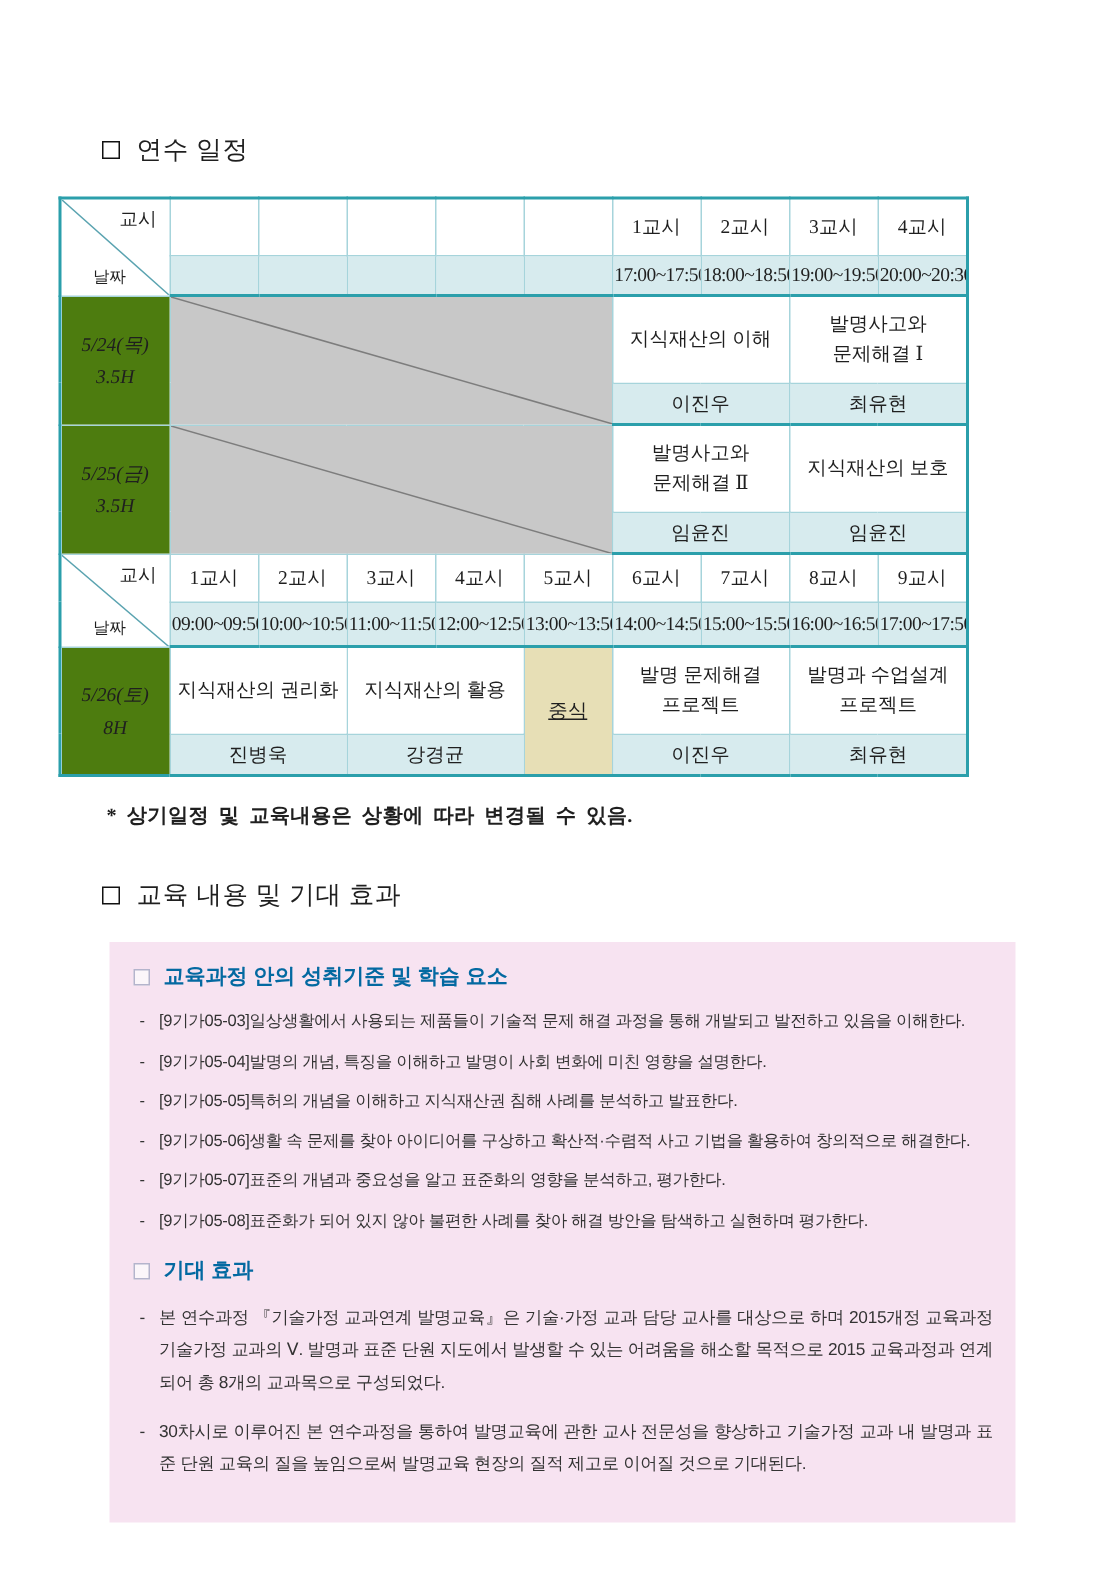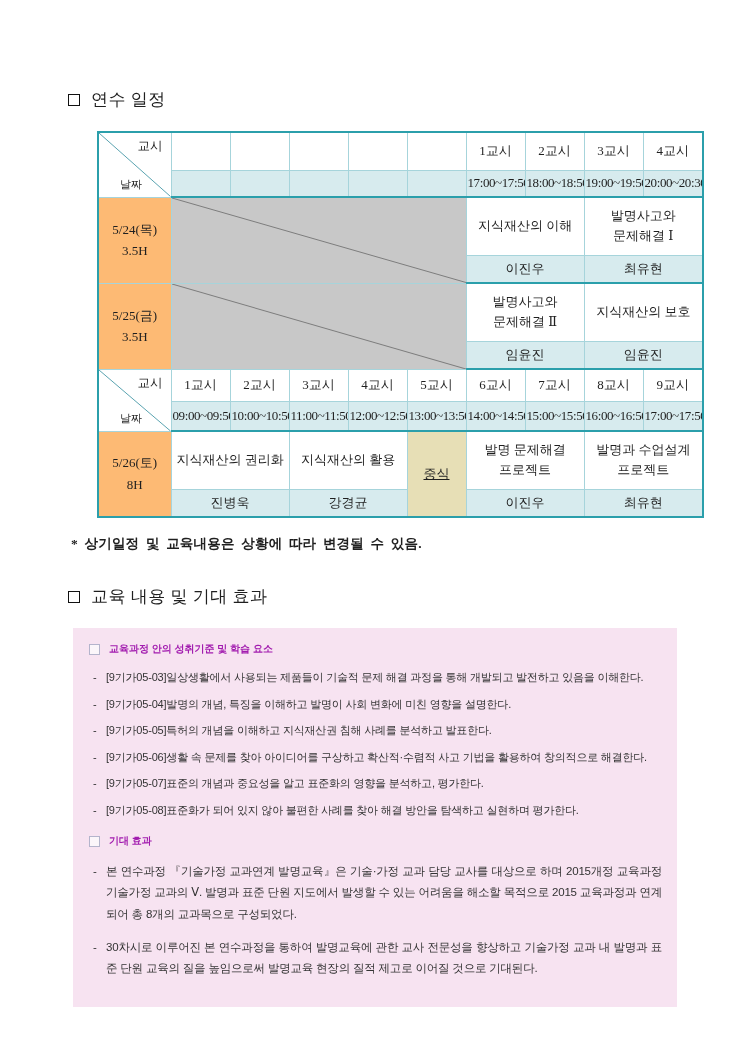--- a/index.html
+++ b/index.html
@@ -28,21 +28,21 @@
     display:flex;align-items:center;
     letter-spacing:.5px;
   }
   .h1.second{margin-top:32px;}
   .sqbox{
     display:inline-block;width:12px;height:12px;
     border:1.6px solid #111;margin-right:11px;flex:none;
   }
   
   table.sched{
-    margin:20px 0 0 97px;
+    margin:20px 0 0 39px;
     width:607px;
     border-collapse:collapse;
     table-layout:fixed;
     border:2px solid var(--teal);
   }
   table.sched td{
     border:1px solid var(--grid);
     text-align:center;vertical-align:middle;
     font-size:13px;color:var(--ink);
     position:relative;
@@ -62,21 +62,21 @@
   td.time{
     font-size:8px;letter-spacing:-.4px;
     font-family:"Liberation Serif","DejaVu Serif",serif;
     white-space:nowrap;
   }
   .tealband{background:var(--band);}
   tr.trow td,tr.trow2 td{border-top:1px dotted #9ccdd5;border-bottom:2px solid var(--teal);}
   tr.irow td{border-top:1px dotted #9ccdd5;border-bottom:2px solid var(--teal);}
   td.strongR{border-right:2px solid var(--teal);}
   td.datecell{
-    font-size:13.5px;line-height:1.65;white-space:pre-line;background:#fdba74;
+    font-size:13.5px;line-height:1.65;white-space:pre-line;background:#4d7c0f;font-style:italic;
   }
   td.diagcell .ct{position:absolute;top:5px;right:8px;font-size:12.5px;}
   td.diagcell .cb{position:absolute;bottom:5px;left:21px;font-size:11px;}
   td.graycell{background:var(--graycell);border-bottom:2px solid var(--teal);}
   td.subject{white-space:pre-line;line-height:1.55;background:#fff;font-size:13px;}
   td.instructor{background:var(--band);font-size:13px;}
   td.lunch{background:var(--lunch);font-size:13px;border-bottom:2px solid var(--teal);text-decoration:underline;}
   svg.dg{position:absolute;left:0;top:0;width:100%;height:100%;display:block;}
   svg.dg line{stroke:#5aa3b0;stroke-width:1;}
   td.graycell svg.dg line{stroke:#7d7d7d;}
@@ -90,21 +90,21 @@
   .pinkbox{
     margin:20px 0 0 73px;
     width:604px;
     background:var(--pink);
     padding:14px 15px 16px 14px;
     font-family:"Liberation Sans","DejaVu Sans",sans-serif;
     color:#2e2e2e;
   }
   .subhead{
     display:flex;align-items:center;
-    font-size:10px;font-weight:700;color:#a21caf;
+    font-size:14px;font-weight:700;color:#0369a1;
     margin-bottom:13px;
   }
   .subhead.eff{margin-top:16px;}
   .sq2{
     display:inline-block;width:11px;height:11px;flex:none;
     border:1px solid #b4b4cc;background:#fbf6fa;
     margin:0 9px 0 2px;
   }
   .item{
     display:flex;align-items:flex-start;

